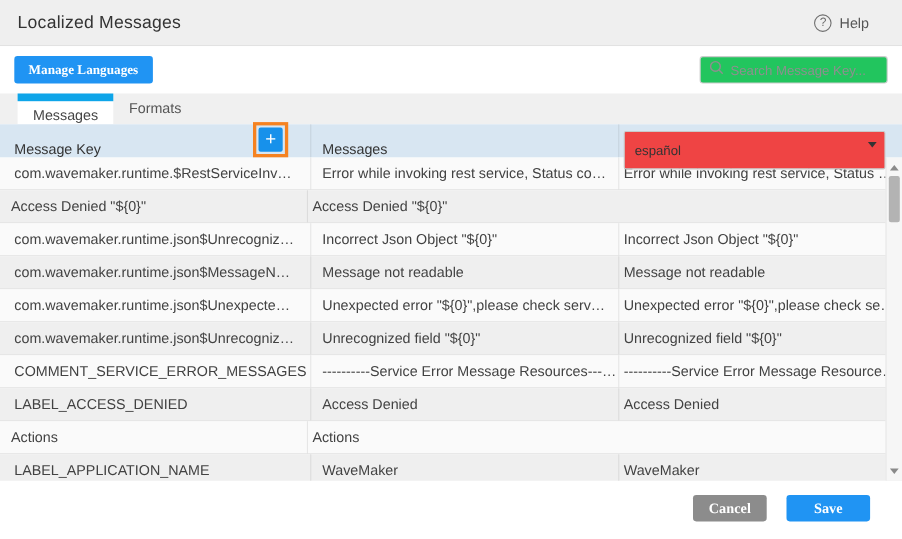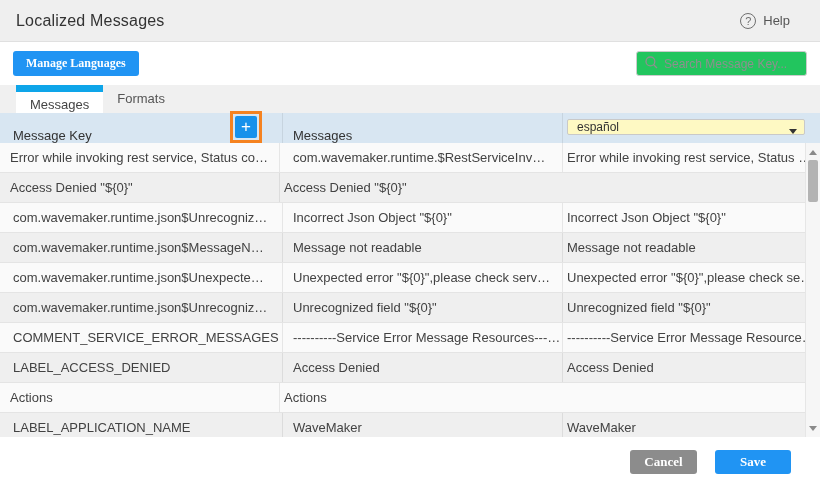--- a/index.html
+++ b/index.html
@@ -55,22 +55,22 @@
   .plus-outline {
     border: 3px solid #f58220; padding: 2px; display: inline-flex;
     margin-left: auto; margin-right: 20px; background: transparent;
   }
   .plus-btn {
     width: 22px; height: 22px; background: #1791eb; color: #fff; border: none;
     font-size: 17px; line-height: 20px; border-radius: 2px; cursor: pointer; font-family: inherit;
   }
   .select-wrap { position: relative; width: 100%; height: 24px; }
   .select-wrap select {
-    -webkit-appearance: none; appearance: none; width: 100%; height: 16px;
-    border: 1px solid #c9c9c9; border-radius: 2px; background: #fef9c3; color: #333;
+    -webkit-appearance: none; appearance: none; width: 100%; height: 35px;
+    border: 1px solid #c9c9c9; border-radius: 2px; background: #ef4444; color: #333;
     font-size: 12px; padding: 0 20px 0 9px; font-family: inherit; cursor: pointer;
   }
   .caret {
     position: absolute; right: 8px; top: 10px; width: 0; height: 0; pointer-events: none;
     border-left: 4px solid transparent; border-right: 4px solid transparent; border-top: 5px solid #333;
   }
   .tbody { height: 294px; position: relative; overflow: hidden; }
   .row { height: 30px; display: flex; align-items: center; font-size: 13px; color: #424242; border-bottom: 1px solid #e4e4e4; }
   .row:nth-child(odd) { background: #fafafa; }
   .row:nth-child(even) { background: #efefef; }
@@ -137,22 +137,22 @@
           <select>
             <option>español</option>
           </select>
           <span class="caret"></span>
         </div>
       </div>
     </div>
 
     <div class="tbody">
       <div class="row">
+        <div class="cell col-key">com.wavemaker.runtime.$RestServiceInv…</div>
         <div class="cell col-eng">Error while invoking rest service, Status co…</div>
-        <div class="cell col-key">com.wavemaker.runtime.$RestServiceInv…</div>
         <div class="cell col-lang">Error while invoking rest service, Status …</div>
       </div>
       <div class="row">
         <div class="cell col-eng">Access Denied "${0}"</div>
         <div class="cell col-lang">Access Denied "${0}"</div>
       </div>
       <div class="row">
         <div class="cell col-key">com.wavemaker.runtime.json$Unrecogniz…</div>
         <div class="cell col-eng">Incorrect Json Object "${0}"</div>
         <div class="cell col-lang">Incorrect Json Object "${0}"</div>

